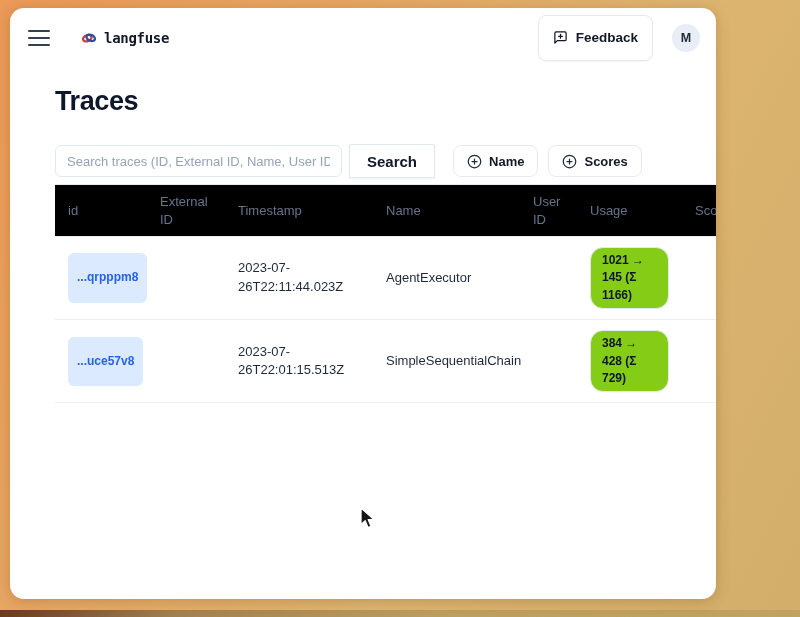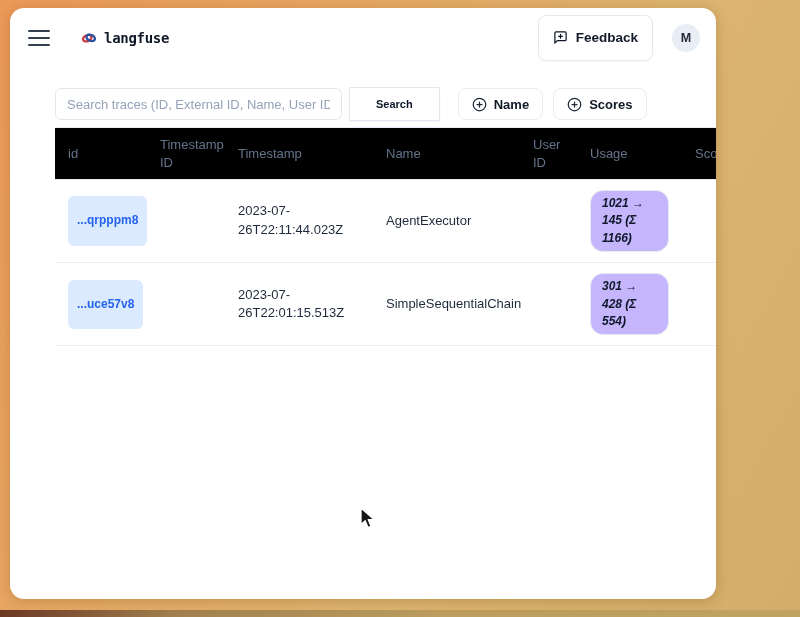--- a/index.html
+++ b/index.html
@@ -53,23 +53,23 @@
     color: #0f172a; letter-spacing: -0.4px;
   }
   .toolbar { display: flex; align-items: center; margin-top: 27px; }
   .search-input {
     width: 287px; height: 32px; border: 1px solid #e2e8f0; border-radius: 6px;
     padding: 0 11px; font-family: inherit; font-size: 13px; color: #0f172a;
     outline: none; background: #fff;
   }
   .search-input::placeholder { color: #94a3b8; }
   .search-btn {
-    margin-left: 7px; height: 34px; padding: 0 26px;
+    margin-left: 7px; height: 34px; padding: 0 17px;
     border: 1px solid #e2e8f0; border-radius: 1px; background: #fff;
-    font-family: inherit; font-size: 11px; font-weight: 600; color: #0f172a;
+    font-family: inherit; font-size: 15px; font-weight: 600; color: #0f172a;
     cursor: pointer; box-shadow: 0 1px 2px rgba(16,24,40,.05);
   }
   .filter-btn {
     display: flex; align-items: center; gap: 7px;
     height: 32px; padding: 0 13px; border: 1px solid #e7ebf1; border-radius: 8px;
     background: #fff; cursor: pointer;
     font-family: inherit; font-size: 13px; font-weight: 600; color: #111827;
   }
   .filter-btn.first { margin-left: 18px; }
   .filter-btn + .filter-btn { margin-left: 10px; }
@@ -88,21 +88,21 @@
   .traces-table tbody tr { border-bottom: 1px solid #eceff4; background: #fff; }
   .id-pill {
     display: inline-block; background: #dbeafe; color: #2563eb;
     font-size: 12px; font-weight: 700; padding: 16px 9px; border-radius: 6px;
     cursor: pointer;
   }
   .ts { display: inline-block; max-width: 118px; }
   .usage-pill {
     display: inline-block; border: 1px solid #e5e9f0; border-radius: 13px;
     padding: 4px 11px; font-size: 12px; font-weight: 600; color: #0f172a;
-    line-height: 1.45; max-width: 94px; background: #c4b5fd; font-style: italic;
+    line-height: 1.45; max-width: 94px; background: #84cc16;
   }
   
   .cursor { position: absolute; left: 358px; top: 507px; pointer-events: none; }
 </style>
 </head>
 <body>
 
 <div class="frame-bottom-strip"></div>
 
 <div class="window">
@@ -128,20 +128,21 @@
         <line x1="9" y1="10" x2="15" y2="10"></line>
       </svg>
       <span>Feedback</span>
     </button>
     <div class="avatar">
       <span>M</span>
     </div>
   </div>
 
   <div class="main">
+    <h1 class="page-title">Traces</h1>
 
     <div class="toolbar">
       <input class="search-input" type="text" placeholder="Search traces (ID, External ID, Name, User ID)" style="">
       <button class="search-btn">Search</button>
       <button class="filter-btn first">
         <svg width="15" height="15" viewBox="0 0 24 24" fill="none" stroke="currentColor" stroke-width="2" stroke-linecap="round">
           <circle cx="12" cy="12" r="10"></circle>
             <line x1="12" y1="8" x2="12" y2="16"></line>
             <line x1="8" y1="12" x2="16" y2="12"></line>
         </svg>
@@ -163,21 +164,21 @@
           <col style="width:78px">
           <col style="width:148px">
         <col style="width:147px">
           <col style="width:57px">
           <col style="width:105px">
           <col style="width:64px">
       </colgroup>
       <thead>
         <tr>
           <th>id</th>
-          <th>Timestamp ID</th>
+          <th>External ID</th>
           <th>Timestamp</th>
           <th>Name</th>
           <th>User ID</th>
           <th>Usage</th>
           <th>Scores</th>
         </tr>
       </thead>
       <tbody>
         <tr>
           <td>
@@ -198,21 +199,21 @@
           <td>
             <span class="id-pill">...uce57v8</span>
           </td>
           <td></td>
           <td>
             <span class="ts">2023-07-26T22:01:15.513Z</span>
           </td>
           <td>SimpleSequentialChain</td>
           <td></td>
           <td>
-            <span class="usage-pill">301 → 428 (Σ 554)</span>
+            <span class="usage-pill">384 → 428 (Σ 729)</span>
           </td>
           <td></td>
         </tr>
       </tbody>
     </table>
   </div>
 </div>
 
 <svg class="cursor" width="18" height="24" viewBox="0 0 18 24">
   <path d="M3 1 L3 17.5 L7.2 13.8 L10 20.6 L13 19.3 L10.2 12.6 L16 12.6 Z" fill="#151515" stroke="#ffffff" stroke-width="1.3" stroke-linejoin="round"></path>

